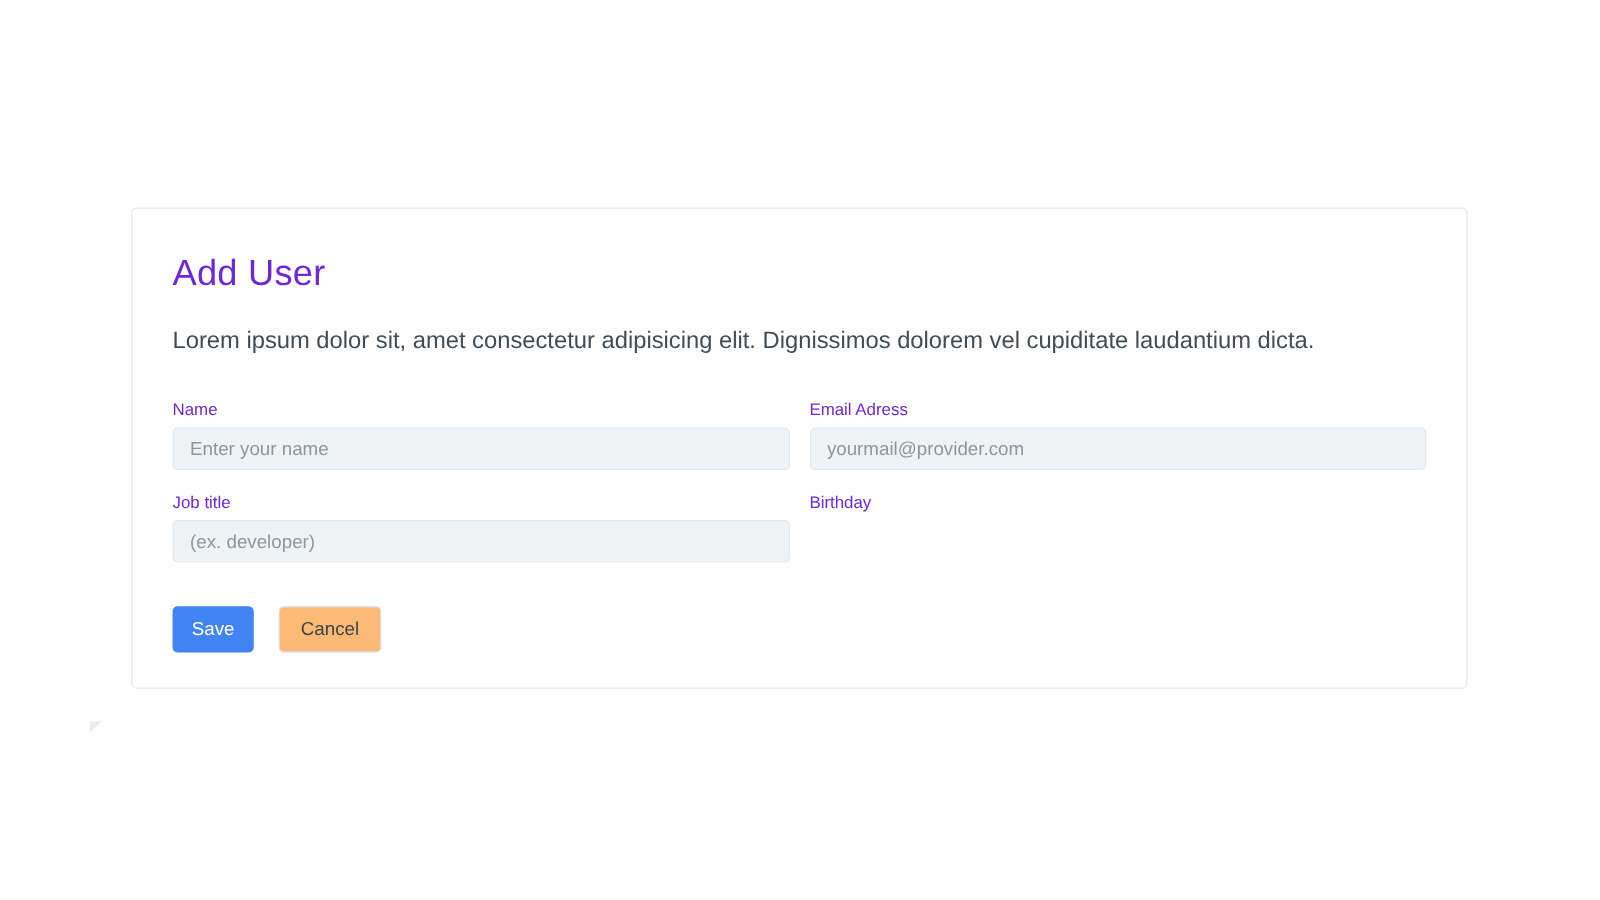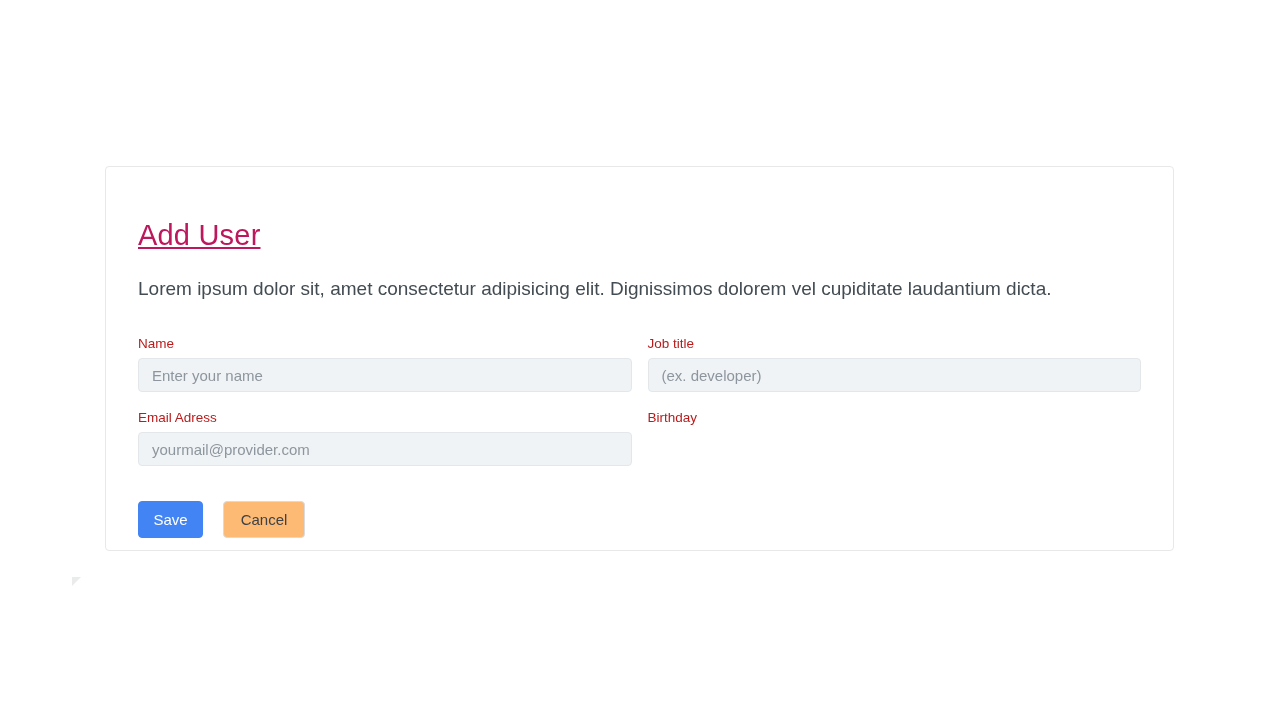--- a/index.html
+++ b/index.html
@@ -13,43 +13,42 @@
   .card {
     position: absolute;
     left: 105px; top: 166px;
     width: 1069px; height: 385px;
     background: #ffffff;
     border: 1px solid #e6e8ea;
     border-radius: 4px;
     padding: 0 32px;
   }
   .card-title {
-    margin-top: 52px;
+    margin-top: 36px;
     font-size: 29px;
     font-weight: 400;
-    color: #be185d;
+    color: #6d28d9;
     letter-spacing: 0.2px;
-    text-decoration: underline;
   }
   .card-desc {
     margin-top: 26px;
     font-size: 19px;
     color: #434c52;
   }
   .form-grid {
     margin-top: 36px;
     display: grid;
     grid-template-columns: 1fr 1fr;
     column-gap: 16px;
     row-gap: 18px;
   }
   .field-label {
     display: block;
     font-size: 13.5px;
-    color: #b91c1c;
+    color: #6d28d9;
     margin-bottom: 7px;
   }
   .text-input {
     display: block;
     width: 100%;
     height: 34px;
     background: #f0f3f5;
     border: 1px solid #e4e7ea;
     border-radius: 4px;
     padding: 0 13px;
@@ -106,27 +105,27 @@
   <p class="card-desc">Lorem ipsum dolor sit, amet consectetur adipisicing elit. Dignissimos dolorem vel cupiditate laudantium dicta.</p>
 
   <div class="form-grid">
 
     <div class="field">
       <label class="field-label">Name</label>
       <input type="text" class="text-input" placeholder="Enter your name" style="">
     </div>
 
     <div class="field">
-      <label class="field-label">Job title</label>
-      <input type="text" class="text-input" placeholder="(ex. developer)" style="">
+      <label class="field-label">Email Adress</label>
+      <input type="text" class="text-input" placeholder="yourmail@provider.com" style="">
     </div>
 
     <div class="field">
-      <label class="field-label">Email Adress</label>
-      <input type="text" class="text-input" placeholder="yourmail@provider.com" style="">
+      <label class="field-label">Job title</label>
+      <input type="text" class="text-input" placeholder="(ex. developer)" style="">
     </div>
 
     <div class="field">
       <label class="field-label">Birthday</label>
     </div>
 
   </div>
 
   <div class="button-row">
     <button class="btn btn-primary">Save</button>

